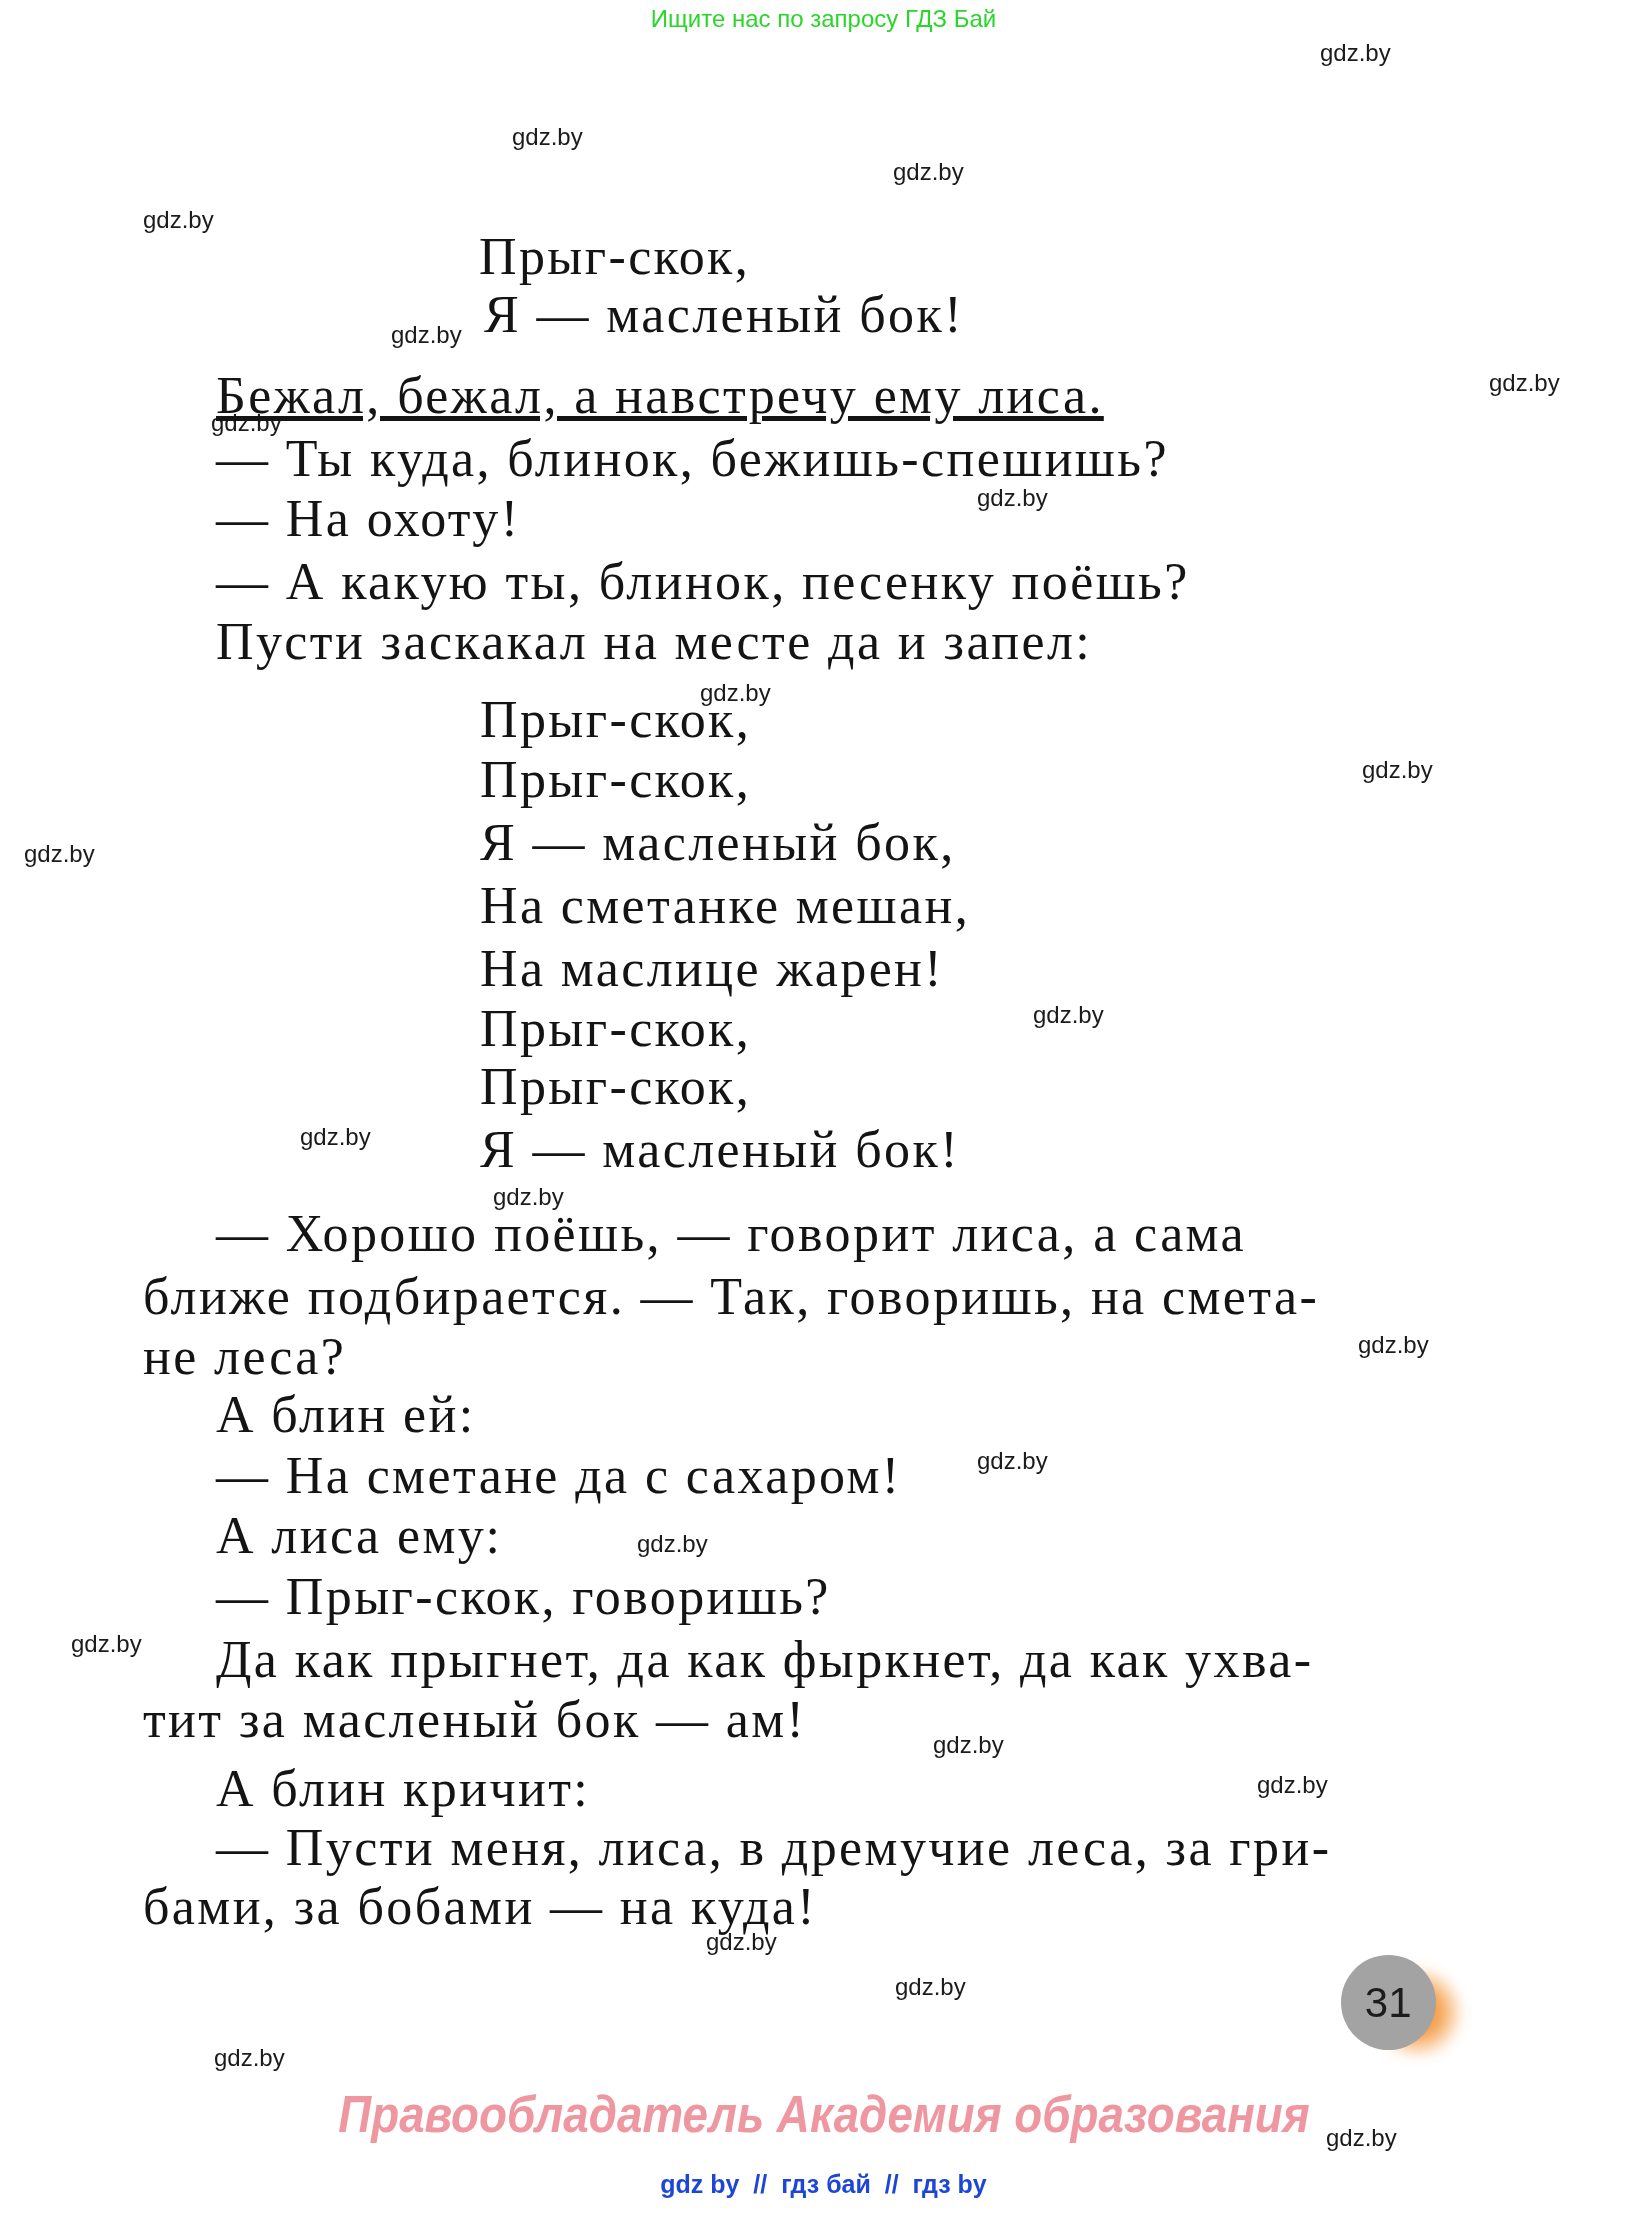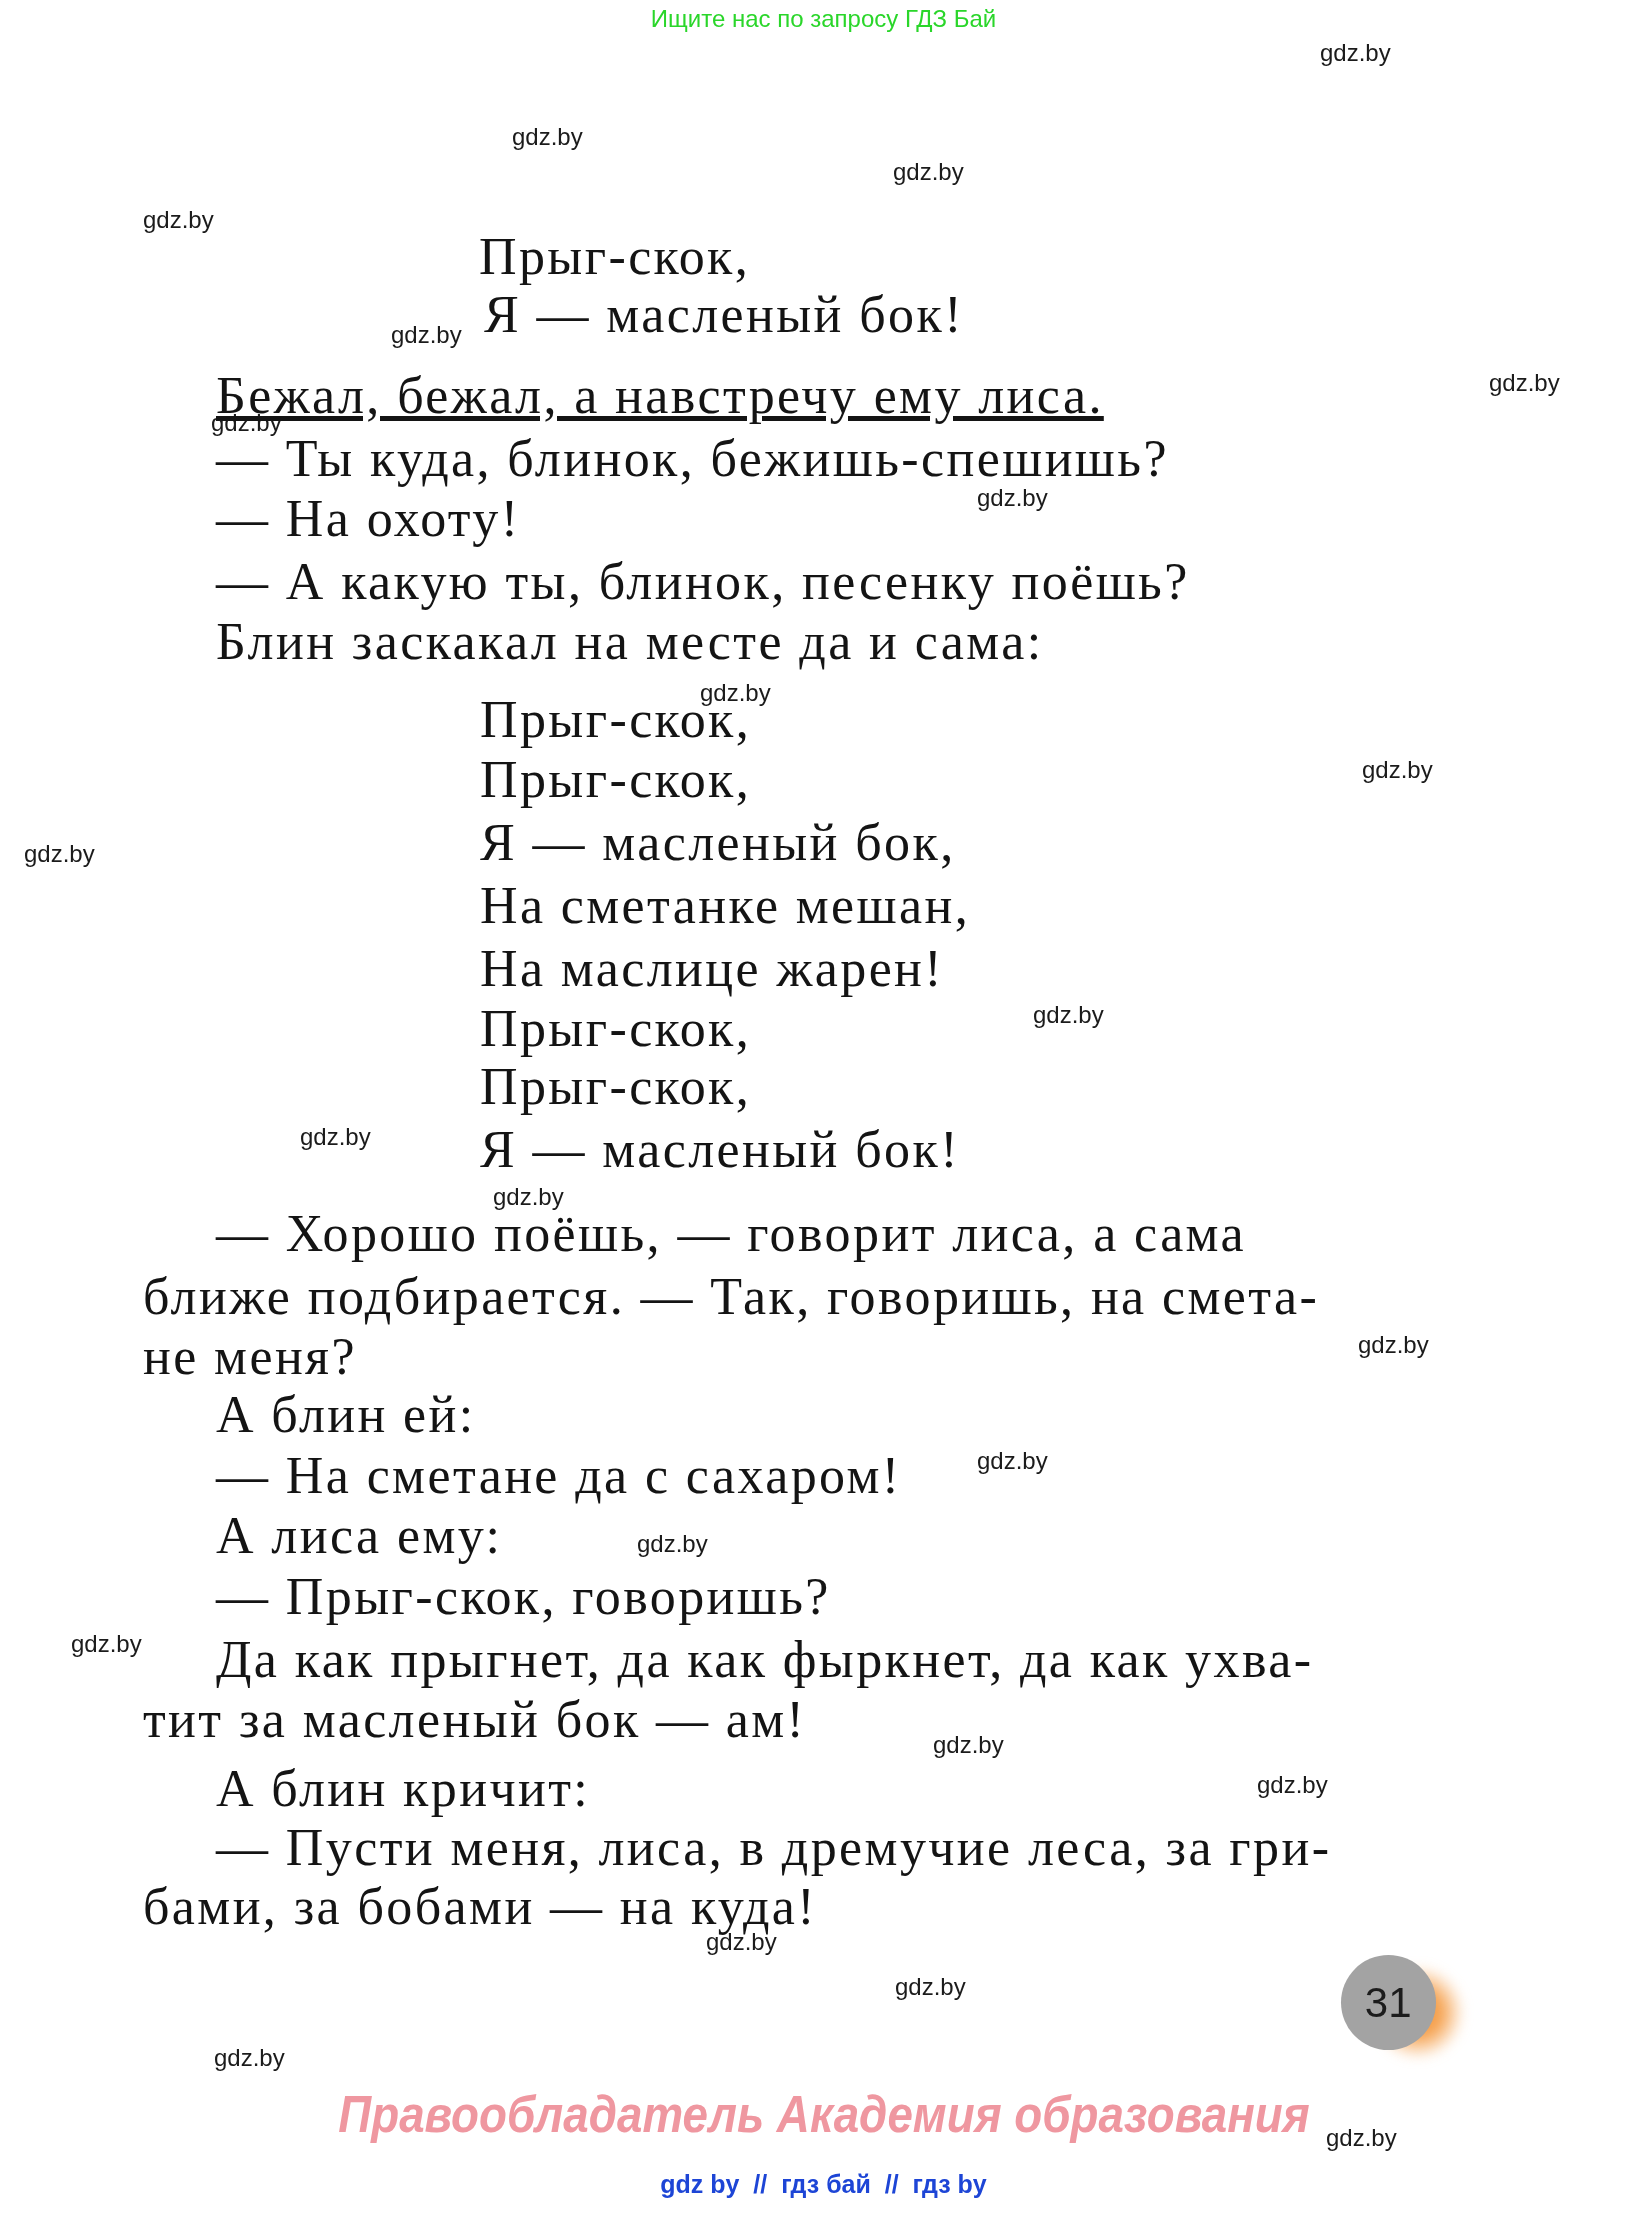--- a/index.html
+++ b/index.html
@@ -126,32 +126,32 @@
       <div class="wm" style="left: 1326px; top: 2124px; color: rgb(27, 27, 27);">gdz.by</div>
     </div>
 
   <div id="story">
       <div class="story-line" style="left: 479px; top: 231px;">Прыг-скок,</div>
       <div class="story-line" style="left: 484px; top: 289px;">Я — масленый бок!</div>
       <div class="story-line" style="left: 216px; top: 370px; text-decoration: underline;">Бежал, бежал, а навстречу ему лиса.</div>
       <div class="story-line" style="left: 216px; top: 433px;">— Ты куда, блинок, бежишь-спешишь?</div>
       <div class="story-line" style="left: 216px; top: 493px;">— На охоту!</div>
       <div class="story-line" style="left: 216px; top: 556px;">— А какую ты, блинок, песенку поёшь?</div>
-      <div class="story-line" style="left: 216px; top: 616px;">Блин заскакал на месте да и сама:</div>
+      <div class="story-line" style="left: 216px; top: 616px;">Пусти заскакал на месте да и запел:</div>
       <div class="story-line" style="left: 480px; top: 694px;">Прыг-скок,</div>
       <div class="story-line" style="left: 480px; top: 754px;">Прыг-скок,</div>
       <div class="story-line" style="left: 480px; top: 817px;">Я — масленый бок,</div>
       <div class="story-line" style="left: 480px; top: 880px;">На сметанке мешан,</div>
       <div class="story-line" style="left: 480px; top: 943px;">На маслице жарен!</div>
       <div class="story-line" style="left: 480px; top: 1003px;">Прыг-скок,</div>
       <div class="story-line" style="left: 480px; top: 1061px;">Прыг-скок,</div>
       <div class="story-line" style="left: 480px; top: 1124px;">Я — масленый бок!</div>
       <div class="story-line" style="left: 216px; top: 1208px;">— Хорошо поёшь, — говорит лиса, а сама</div>
       <div class="story-line" style="left: 143px; top: 1271px;">ближе подбирается. — Так, говоришь, на смета-</div>
-      <div class="story-line" style="left: 143px; top: 1331px;">не меня?</div>
+      <div class="story-line" style="left: 143px; top: 1331px;">не леса?</div>
       <div class="story-line" style="left: 216px; top: 1389px;">А блин ей:</div>
       <div class="story-line" style="left: 216px; top: 1450px;">— На сметане да с сахаром!</div>
       <div class="story-line" style="left: 216px; top: 1510px;">А лиса ему:</div>
       <div class="story-line" style="left: 216px; top: 1571px;">— Прыг-скок, говоришь?</div>
       <div class="story-line" style="left: 216px; top: 1634px;">Да как прыгнет, да как фыркнет, да как ухва-</div>
       <div class="story-line" style="left: 143px; top: 1694px;">тит за масленый бок — ам!</div>
       <div class="story-line" style="left: 216px; top: 1763px;">А блин кричит:</div>
       <div class="story-line" style="left: 216px; top: 1822px;">— Пусти меня, лиса, в дремучие леса, за гри-</div>
       <div class="story-line" style="left: 143px; top: 1881px;">бами, за бобами — на куда!</div>
     </div>

